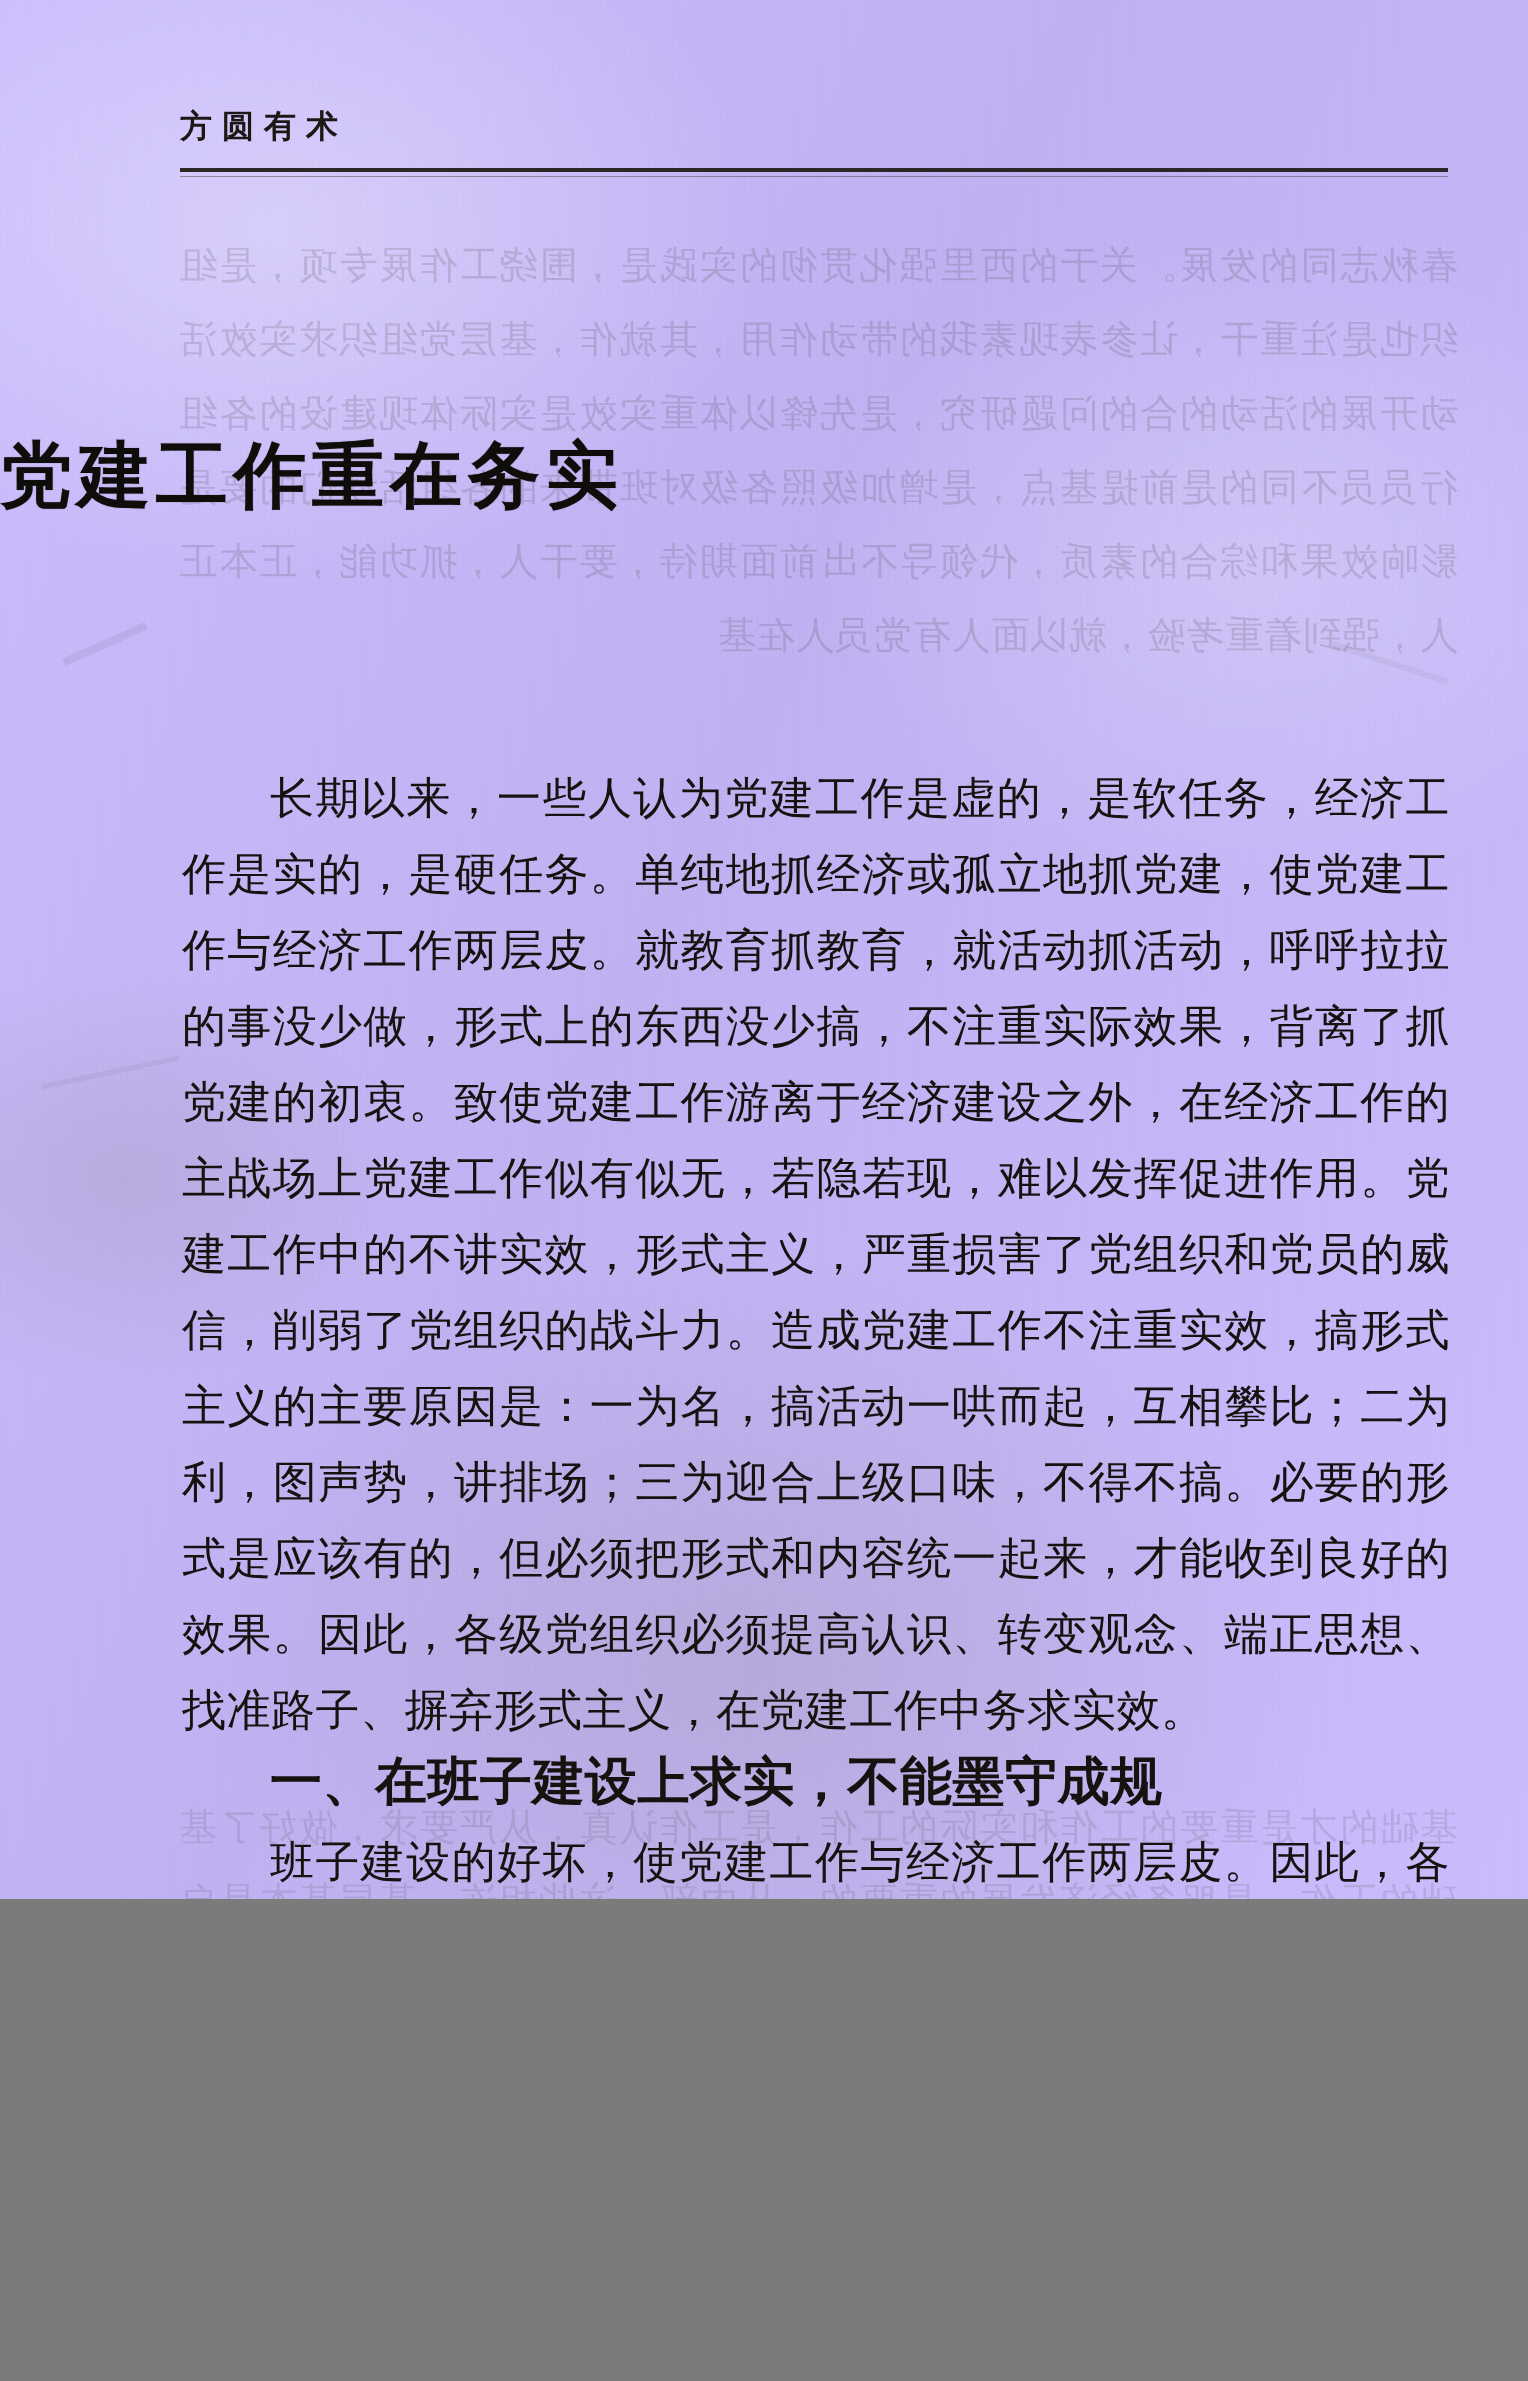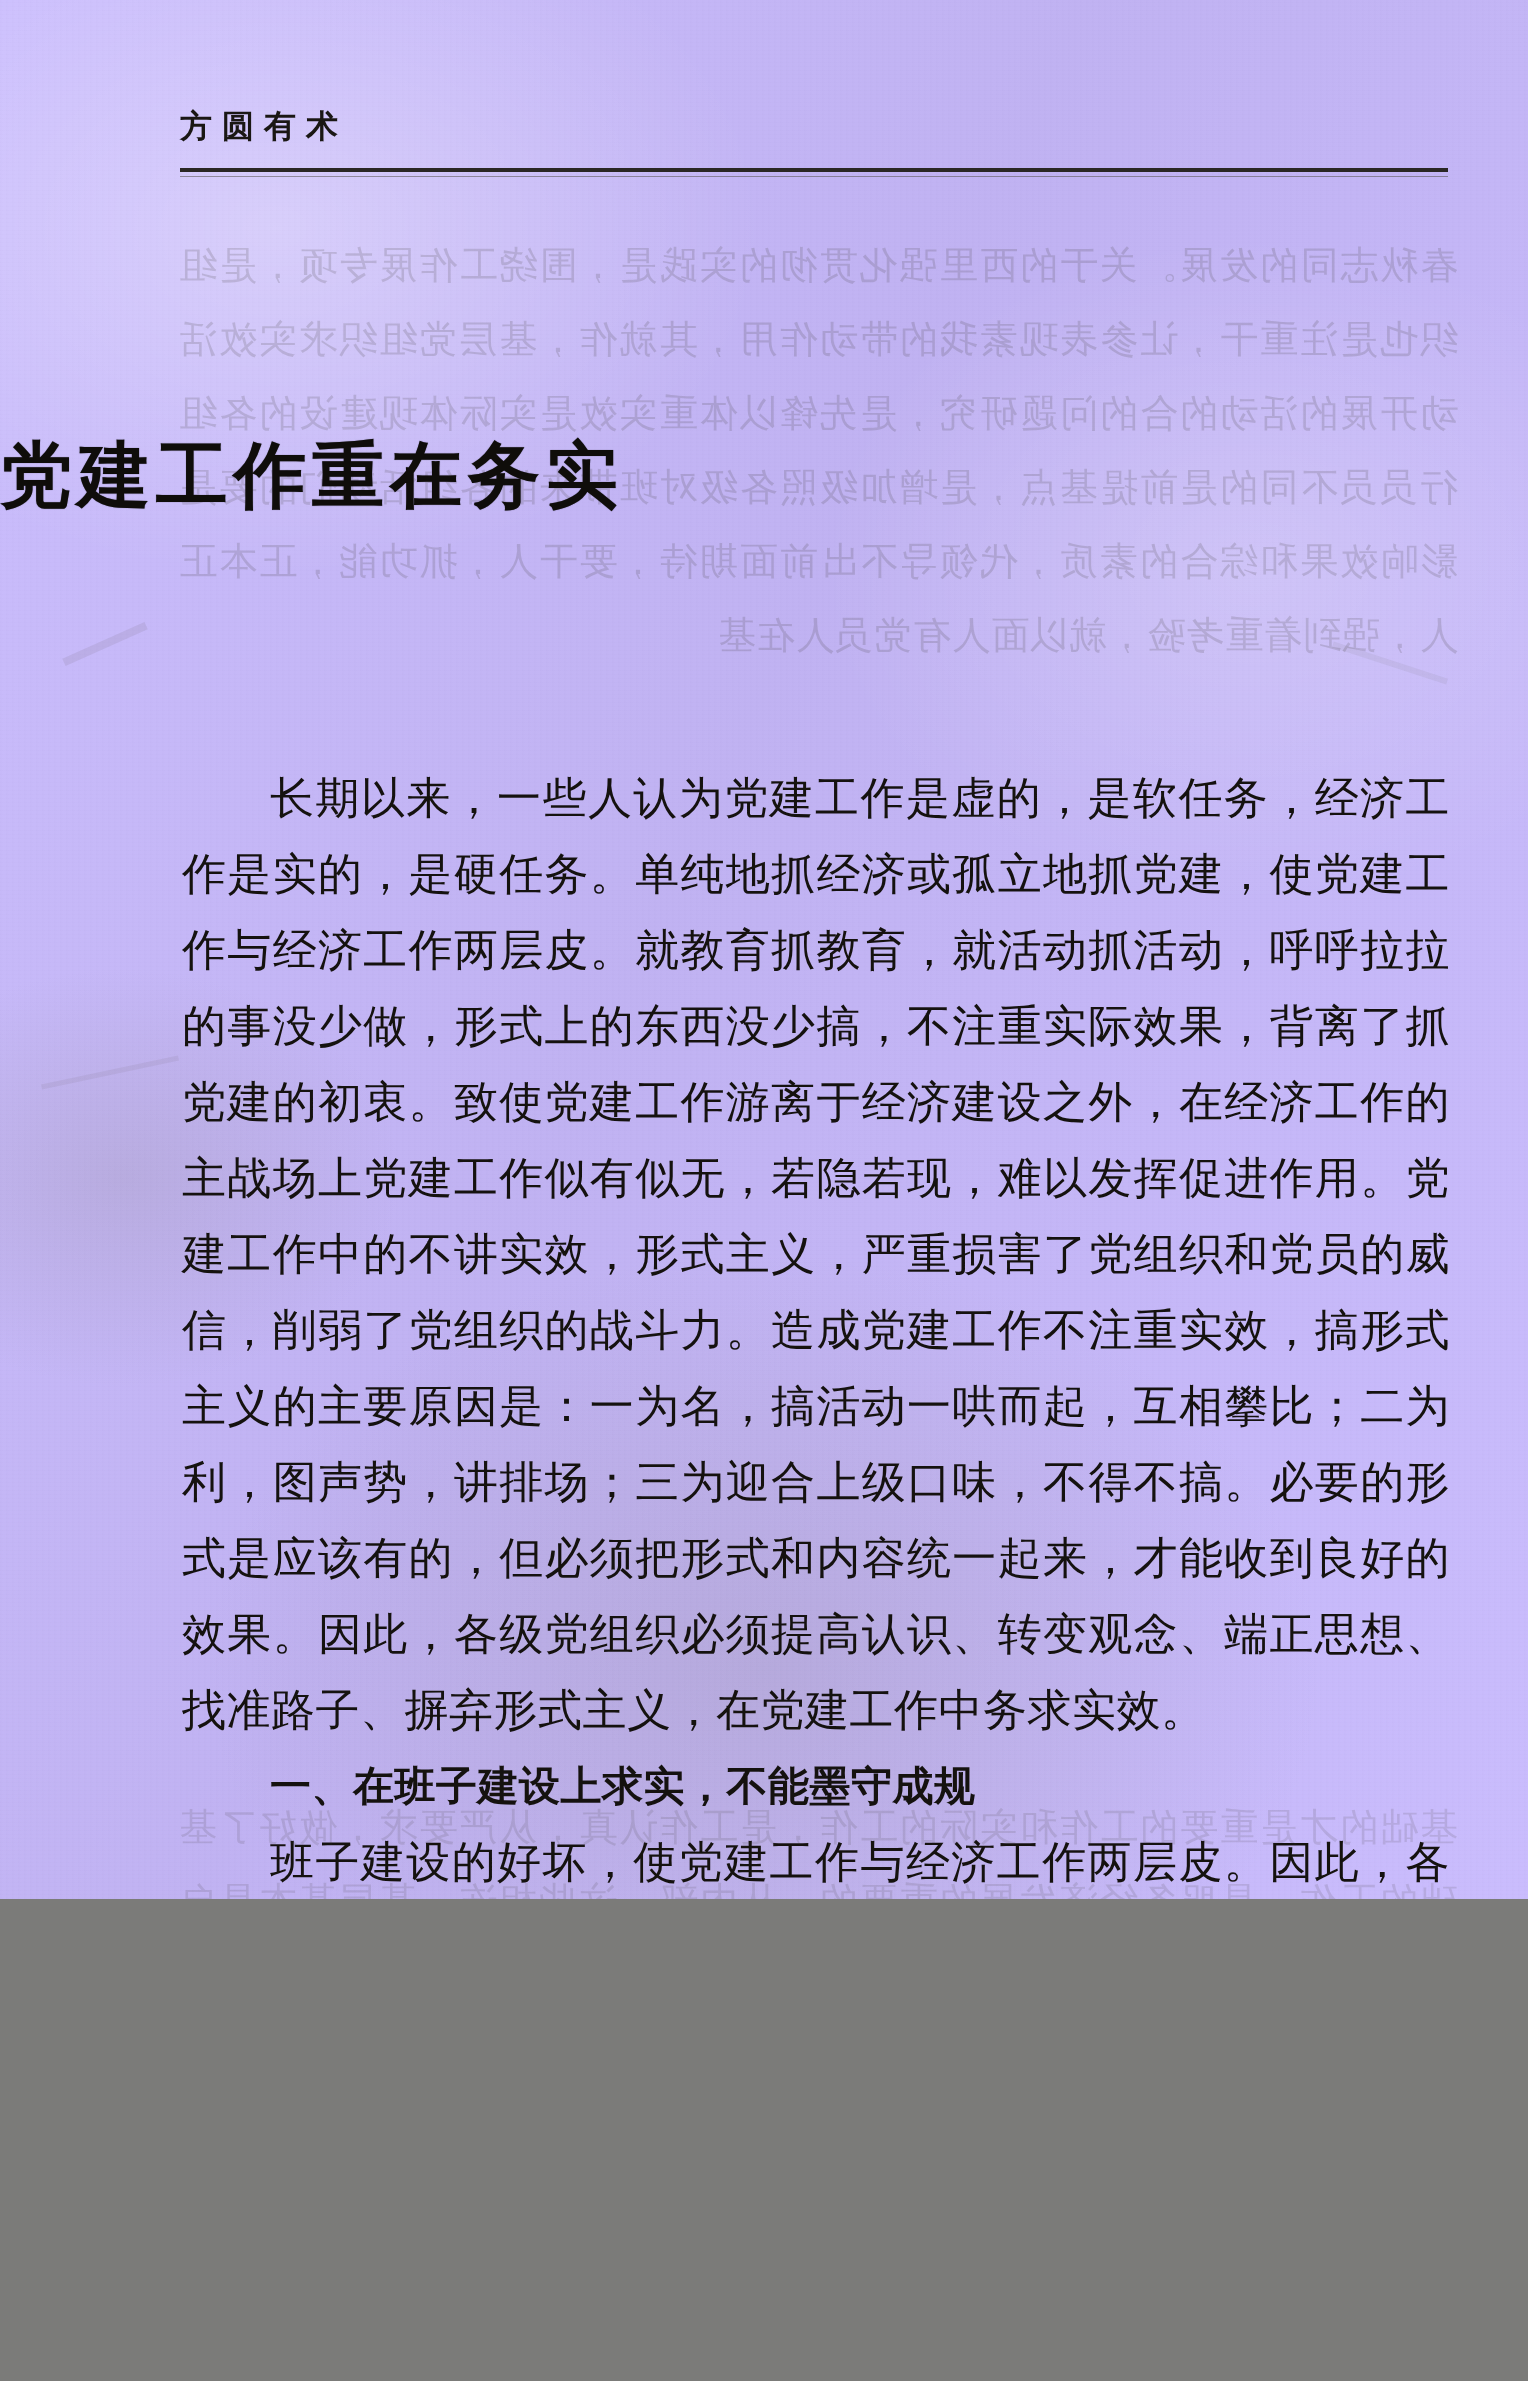--- a/index.html
+++ b/index.html
@@ -122,23 +122,23 @@
     font-size: 44px;
     line-height: 76px;
     letter-spacing: 0.5px;
     text-align: justify;
     text-justify: inter-ideograph;
     text-indent: 88px;
     margin: 0 0 0 0;
     color: #15120f;
   }
   .subhead {
-    font-family: Liberation Sans, sans-serif;
+    font-family: Liberation Mono, monospace;
     font-weight: bold;
-    font-size: 41px;
+    font-size: 52px;
     line-height: 76px;
     letter-spacing: 0.5px;
     text-indent: 88px;
     margin: 0;
     color: #15120f;
   }
 
   
   .footer {
     position: absolute;

